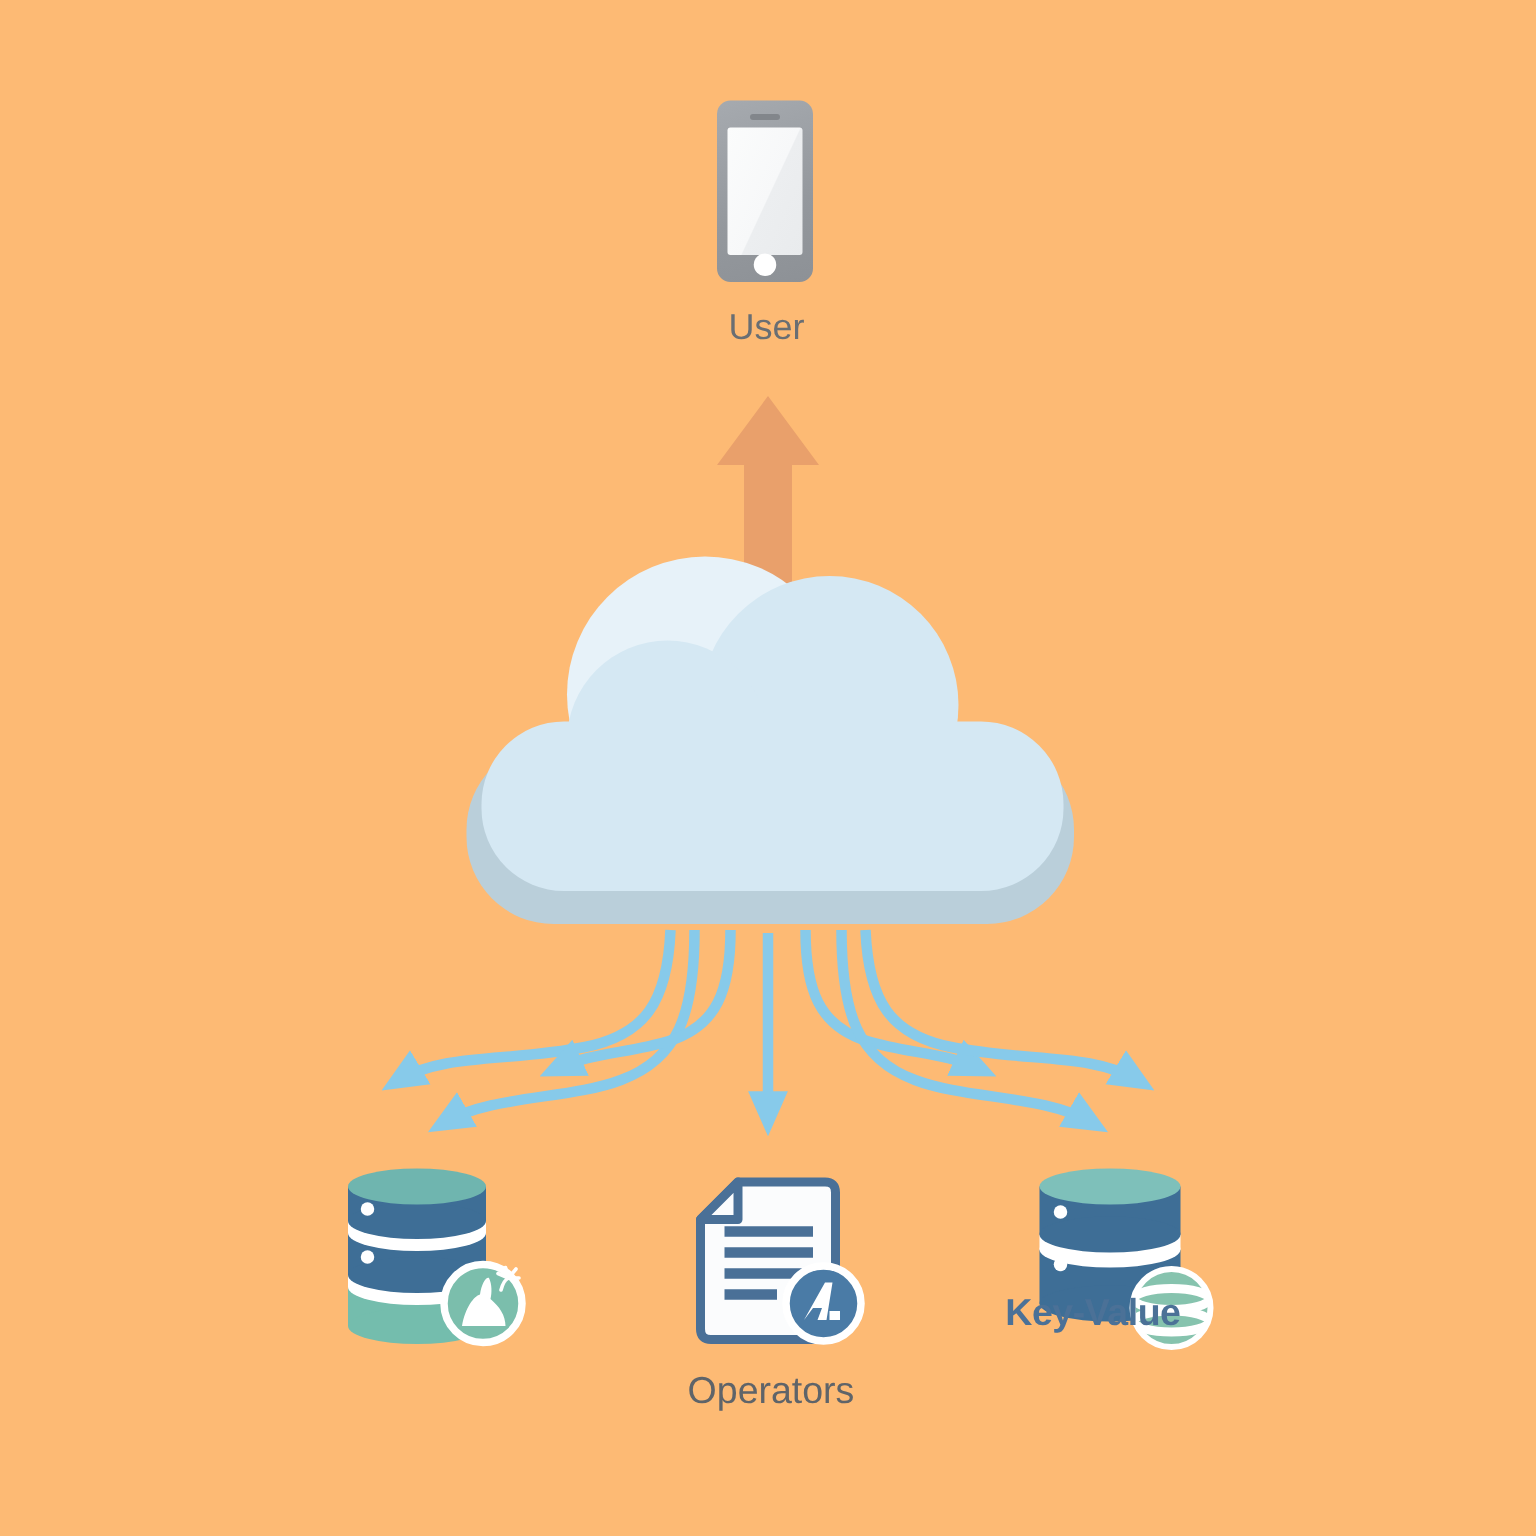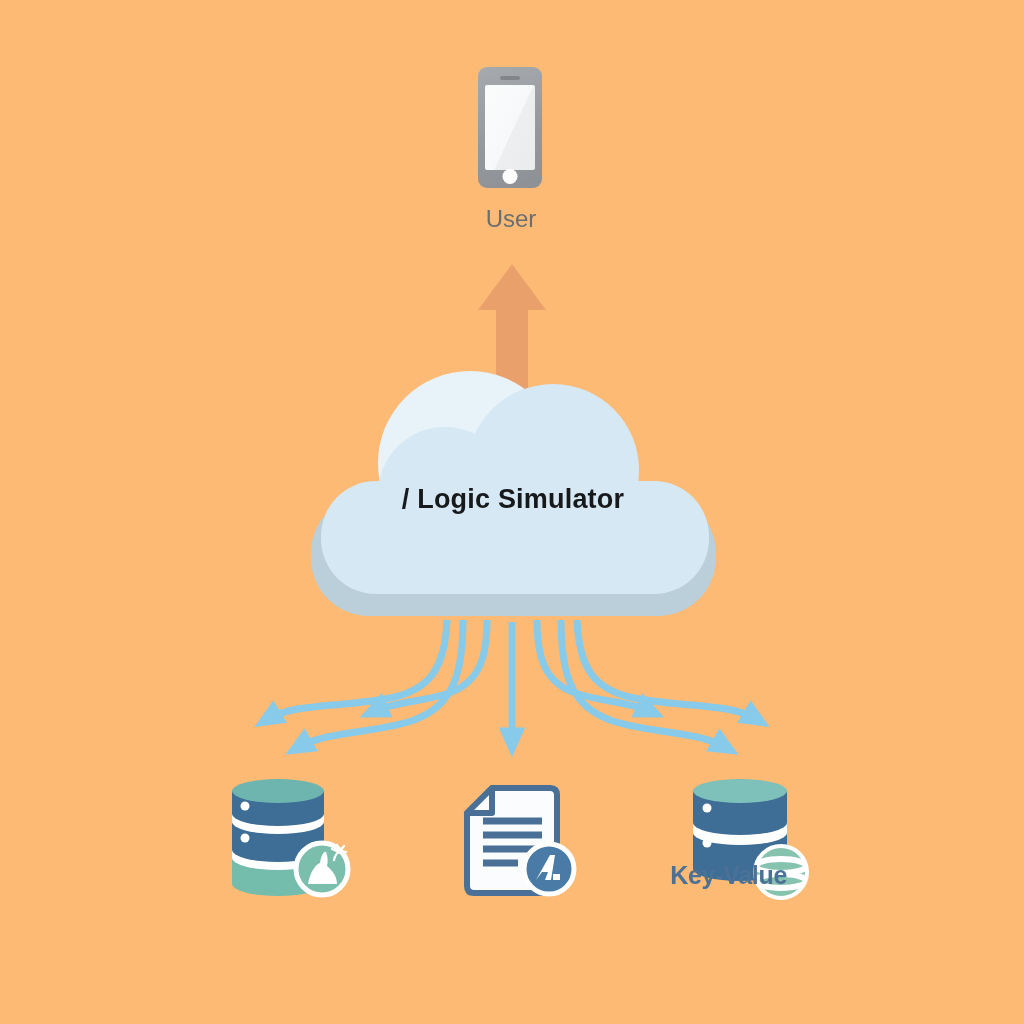--- a/index.html
+++ b/index.html
@@ -136,19 +136,19 @@
         <circle cx="781" cy="872" r="26" fill="#86C3AE" stroke="#ffffff" stroke-width="4"></circle>
         <g clip-path="url(#sphereclip)" stroke="#ffffff" stroke-width="6" fill="none">
           <ellipse cx="781" cy="866" rx="25" ry="7"></ellipse>
           <ellipse cx="781" cy="881" rx="25" ry="7"></ellipse>
         </g>
       </g>
     </g>
   </svg>
 
   <div id="cloud-title" class="abs">
-    <div>/ Logic Simulator</div>
   </div>
 
   <div id="keyvalue-label" class="abs">Key-Value</div>
 
+  <div id="operators-label" class="abs lbl">Operators</div>
 
 </div>
 
 </body></html>

